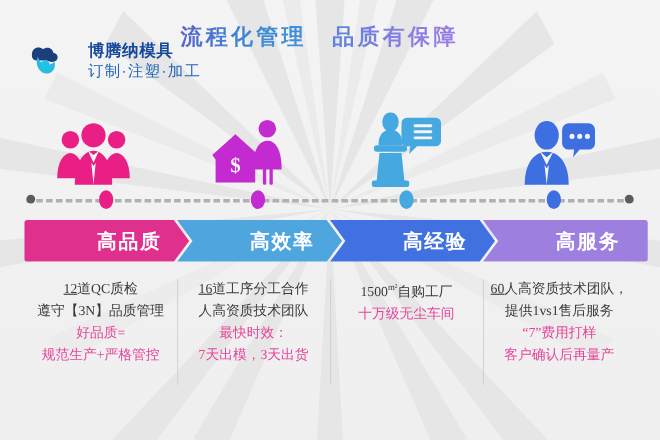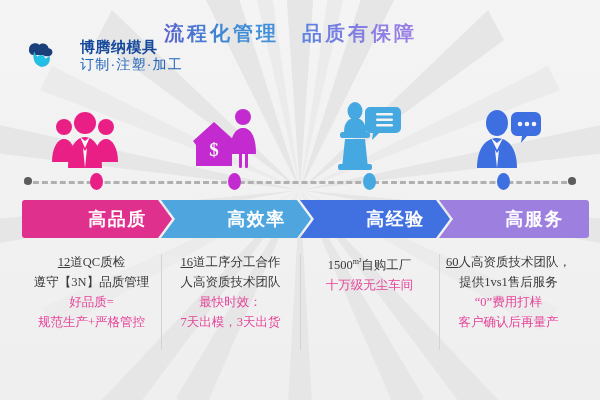--- a/index.html
+++ b/index.html
@@ -364,18 +364,18 @@
     </div>
 
     <div class="col">
       <div class="line dark"><span>1500</span><span class="sup">m²</span><span>自购工厂</span></div>
       <div class="line pink">十万级无尘车间</div>
     </div>
 
     <div class="col">
       <div class="line dark"><span class="num">60</span><span>人高资质技术团队，</span></div>
       <div class="line dark">提供1vs1售后服务</div>
-      <div class="line pink">“0”费用打样</div>
+      <div class="line pink">“7”费用打样</div>
       <div class="line pink">客户确认后再量产</div>
     </div>
   </div>
 
 </div>
 
 </body></html>

